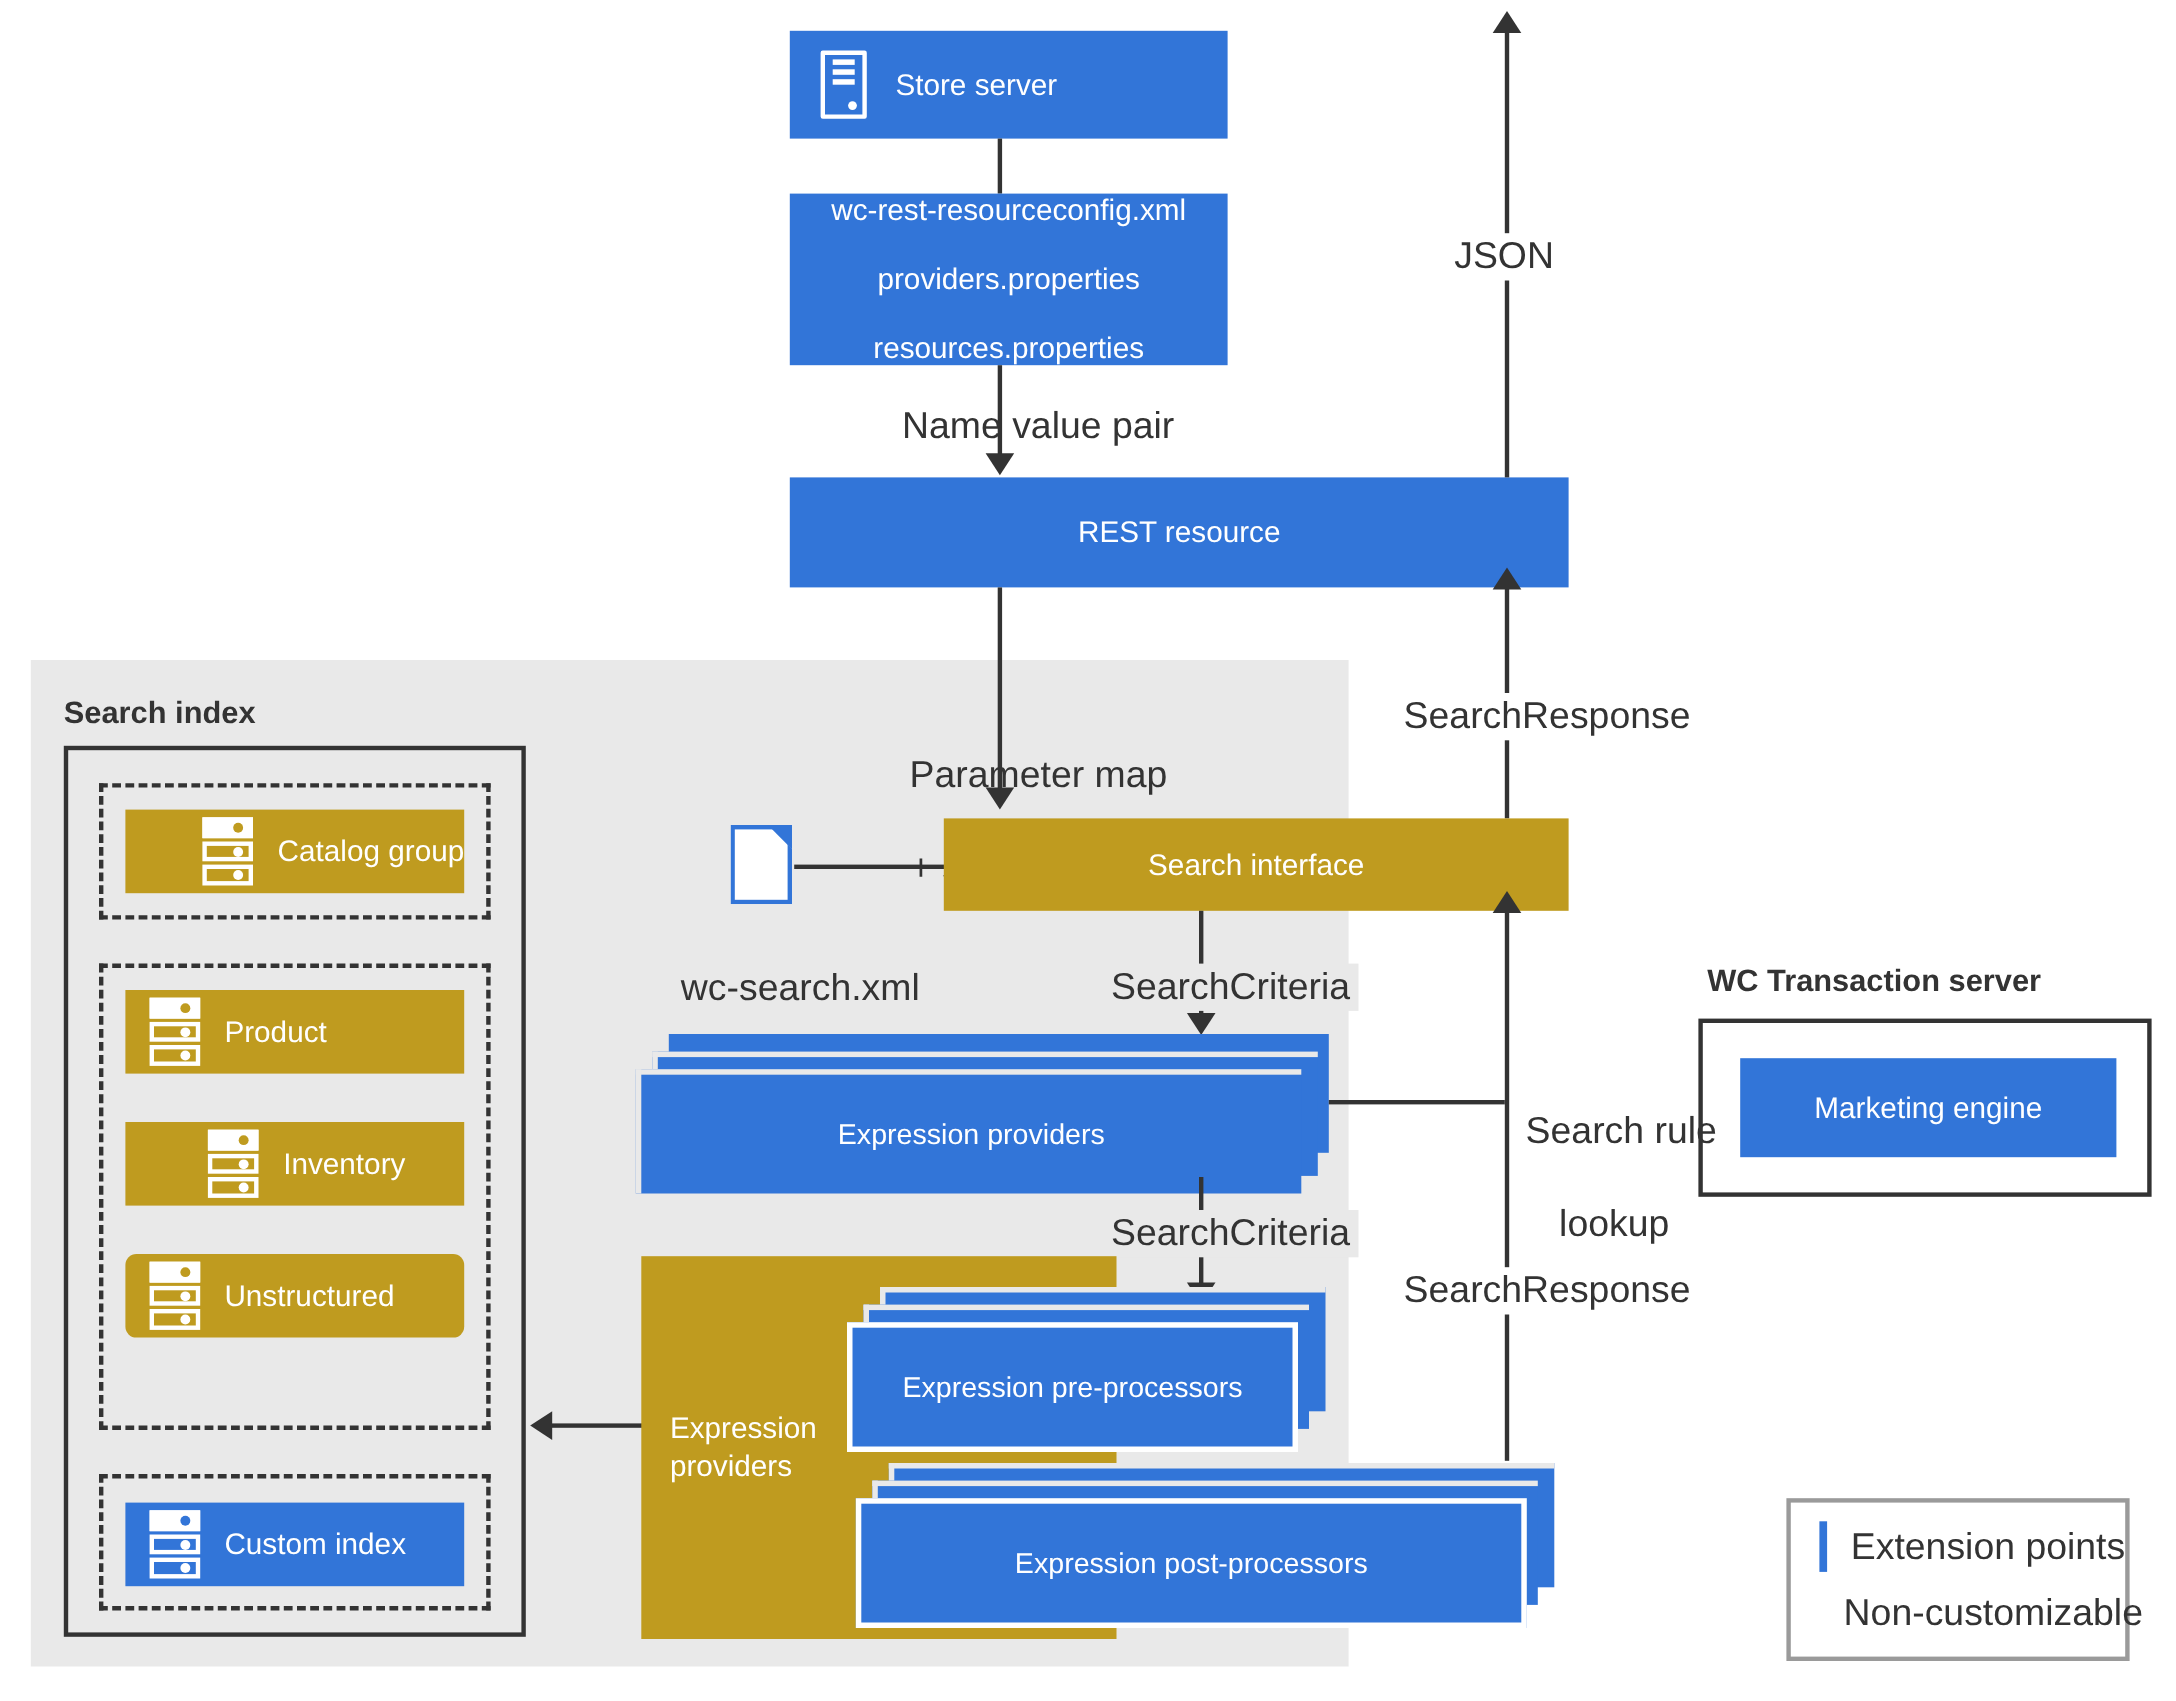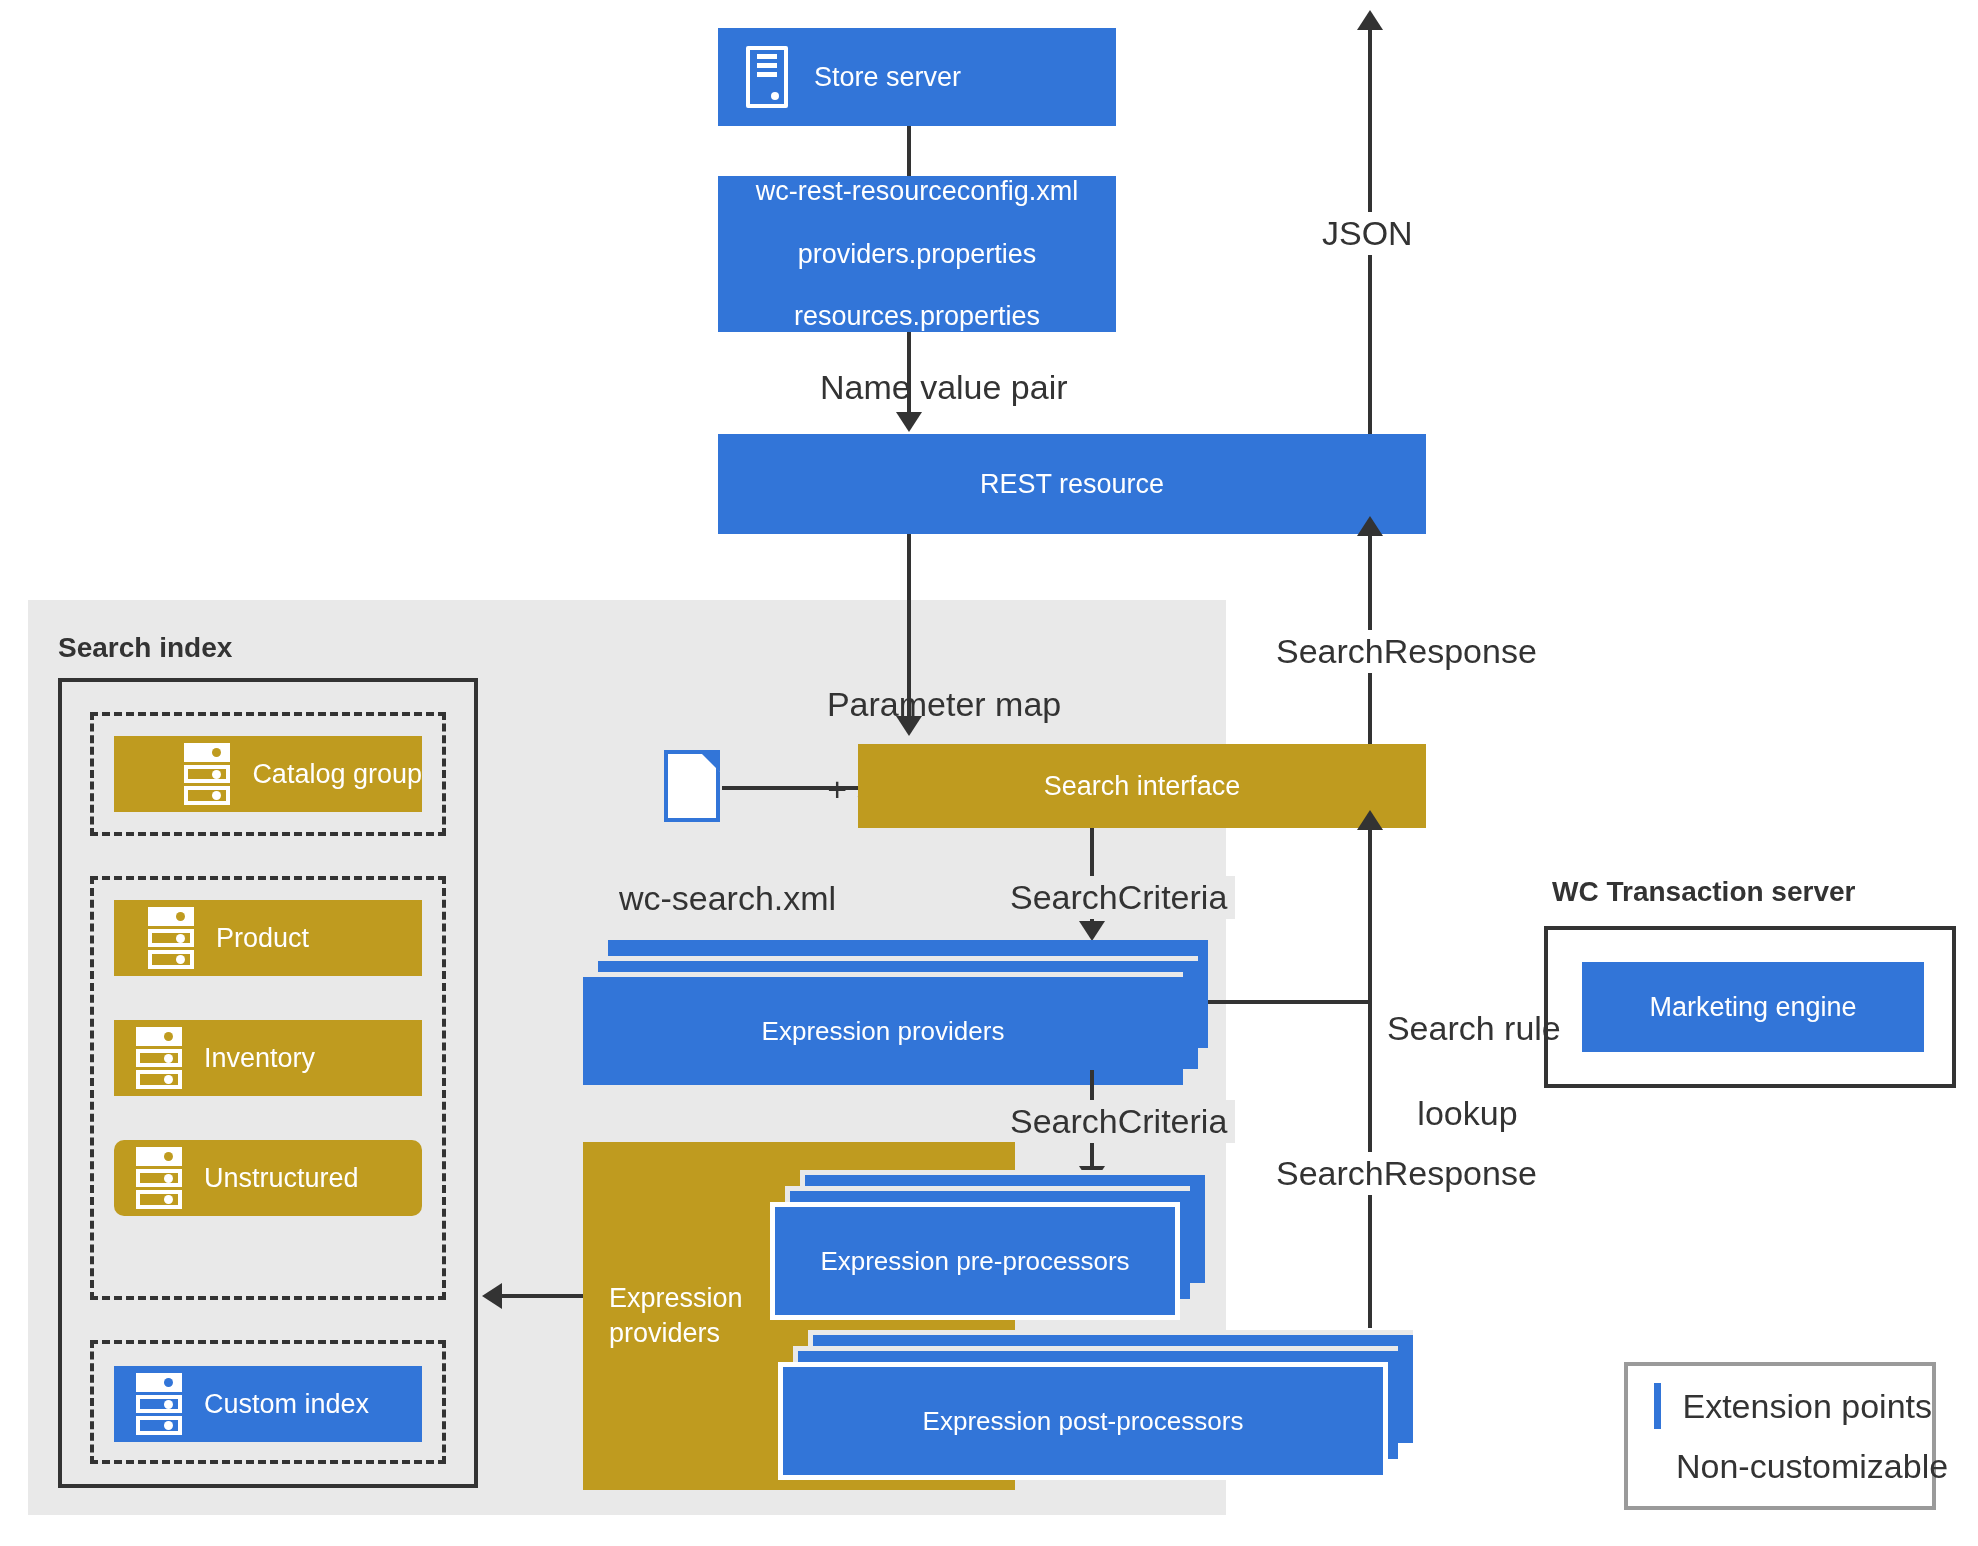--- a/index.html
+++ b/index.html
@@ -136,36 +136,36 @@
       </span>
     <span class="seg">
         <span class="d"></span>
       </span>
   </span>
   <span style="color:#fff;">Catalog group</span>
 </div>
 
 <div class="abs dashbox" style="left:90px;top:876px;width:356px;height:424px;"></div>
 
-<div class="abs box gold withicon" style="left:114px;top:900px;width:308px;height:76px;padding-left:34px;gap:22px;color:#BF9B1F;">
+<div class="abs box gold withicon" style="left:114px;top:900px;width:308px;height:76px;padding-left:22px;gap:22px;color:#BF9B1F;">
   <span class="db-icon solidtop">
     <span class="seg">
         <span class="d"></span>
       </span>
     <span class="seg">
         <span class="d"></span>
       </span>
     <span class="seg">
         <span class="d"></span>
       </span>
   </span>
   <span style="color:#fff;">Product</span>
 </div>
 
-<div class="abs box gold withicon" style="left:114px;top:1020px;width:308px;height:76px;padding-left:22px;gap:22px;color:#BF9B1F;">
+<div class="abs box gold withicon" style="left:114px;top:1020px;width:308px;height:76px;padding-left:22px;gap:22px;color:#BF9B1F;justify-content:center;">
   <span class="db-icon solidtop">
     <span class="seg">
         <span class="d"></span>
       </span>
     <span class="seg">
         <span class="d"></span>
       </span>
     <span class="seg">
         <span class="d"></span>
       </span>

